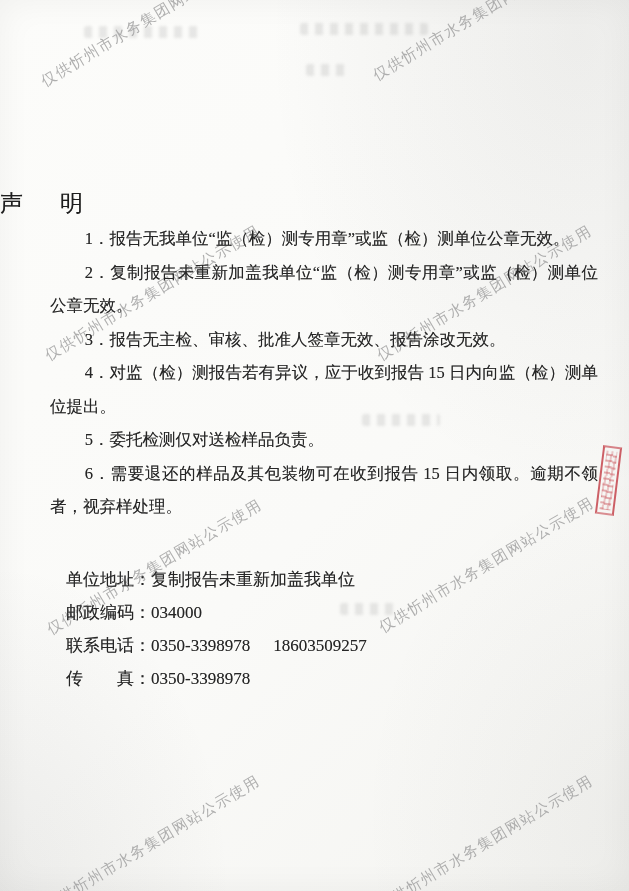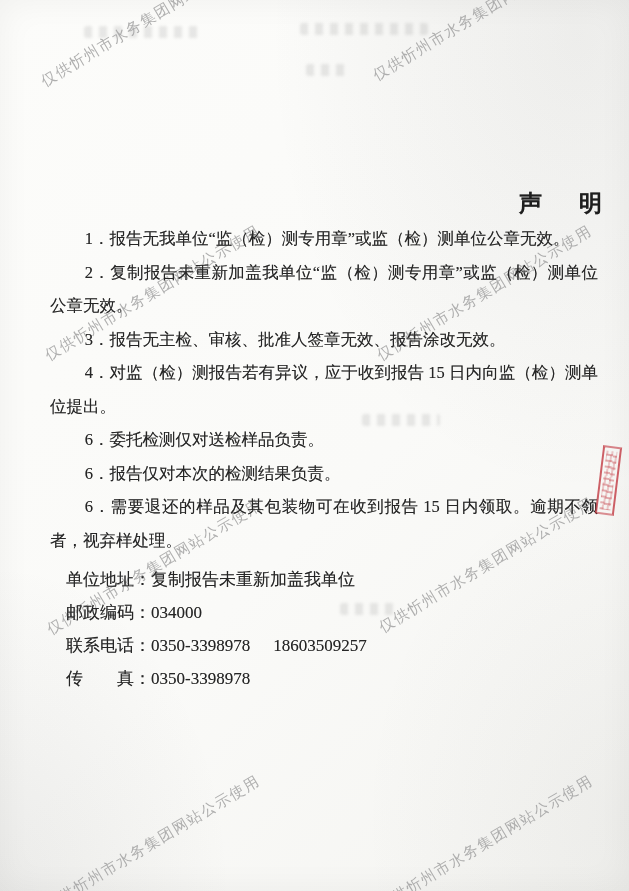--- a/index.html
+++ b/index.html
@@ -25,22 +25,22 @@
     transform:rotate(-31deg);transform-origin:0 100%;
     user-select:none;pointer-events:none;
   }
   
   .smudge{
     position:absolute;height:12px;opacity:0.30;filter:blur(1.6px);
     background:repeating-linear-gradient(90deg,rgba(125,125,125,0.55) 0 8px,transparent 8px 15px);
     border-radius:3px;pointer-events:none;
   }
   .title{
-    position:absolute;left:0;right:20px;top:188px;text-align:right;
-    font-size:23px;font-weight:bold;letter-spacing:7px;color:#1e1e1e;
+    position:absolute;left:0;right:20px;top:188px;text-align:left;
+    font-size:23px;font-weight:normal;letter-spacing:7px;color:#1e1e1e;
     text-shadow:0 0 0.5px rgba(30,30,30,0.55);
   }
   .body{
     position:absolute;left:50px;top:222px;width:548px;
     font-size:16.5px;line-height:33.5px;color:#262626;
     text-align:justify;text-shadow:0 0 0.4px rgba(40,40,40,0.45);
   }
   .body p{margin:0;text-indent:2.1em;}
   .contact{
     position:absolute;left:66px;top:563px;width:520px;
@@ -86,22 +86,21 @@
   <div class="wm" style="left:52px;top:894px;">仅供忻州市水务集团网站公示使用</div>
   <div class="wm" style="left:385px;top:894px;">仅供忻州市水务集团网站公示使用</div>
 
   <div class="title">声　明</div>
 
   <div class="body">
     <p>1．报告无我单位“监（检）测专用章”或监（检）测单位公章无效。</p>
     <p>2．复制报告未重新加盖我单位“监（检）测专用章”或监（检）测单位公章无效。</p>
     <p>3．报告无主检、审核、批准人签章无效、报告涂改无效。</p>
     <p>4．对监（检）测报告若有异议，应于收到报告 15 日内向监（检）测单位提出。</p>
-    <p>6．委托检测仅对送检样品负责。</p>
-    <p>6．报告仅对本次的检测结果负责。</p>
+    <p>5．委托检测仅对送检样品负责。</p>
     <p>6．需要退还的样品及其包装物可在收到报告 15 日内领取。逾期不领者，视弃样处理。</p>
   </div>
 
   <div class="contact">
     <p><span>单位地址：</span><span>复制报告未重新加盖我单位</span></p>
     <p><span>邮政编码：</span><span>034000</span></p>
     <p><span>联系电话：</span><span>0350-3398978</span><span class="phone2">18603509257</span></p>
     <p><span>传　　真：</span><span>0350-3398978</span></p>
   </div>
 

